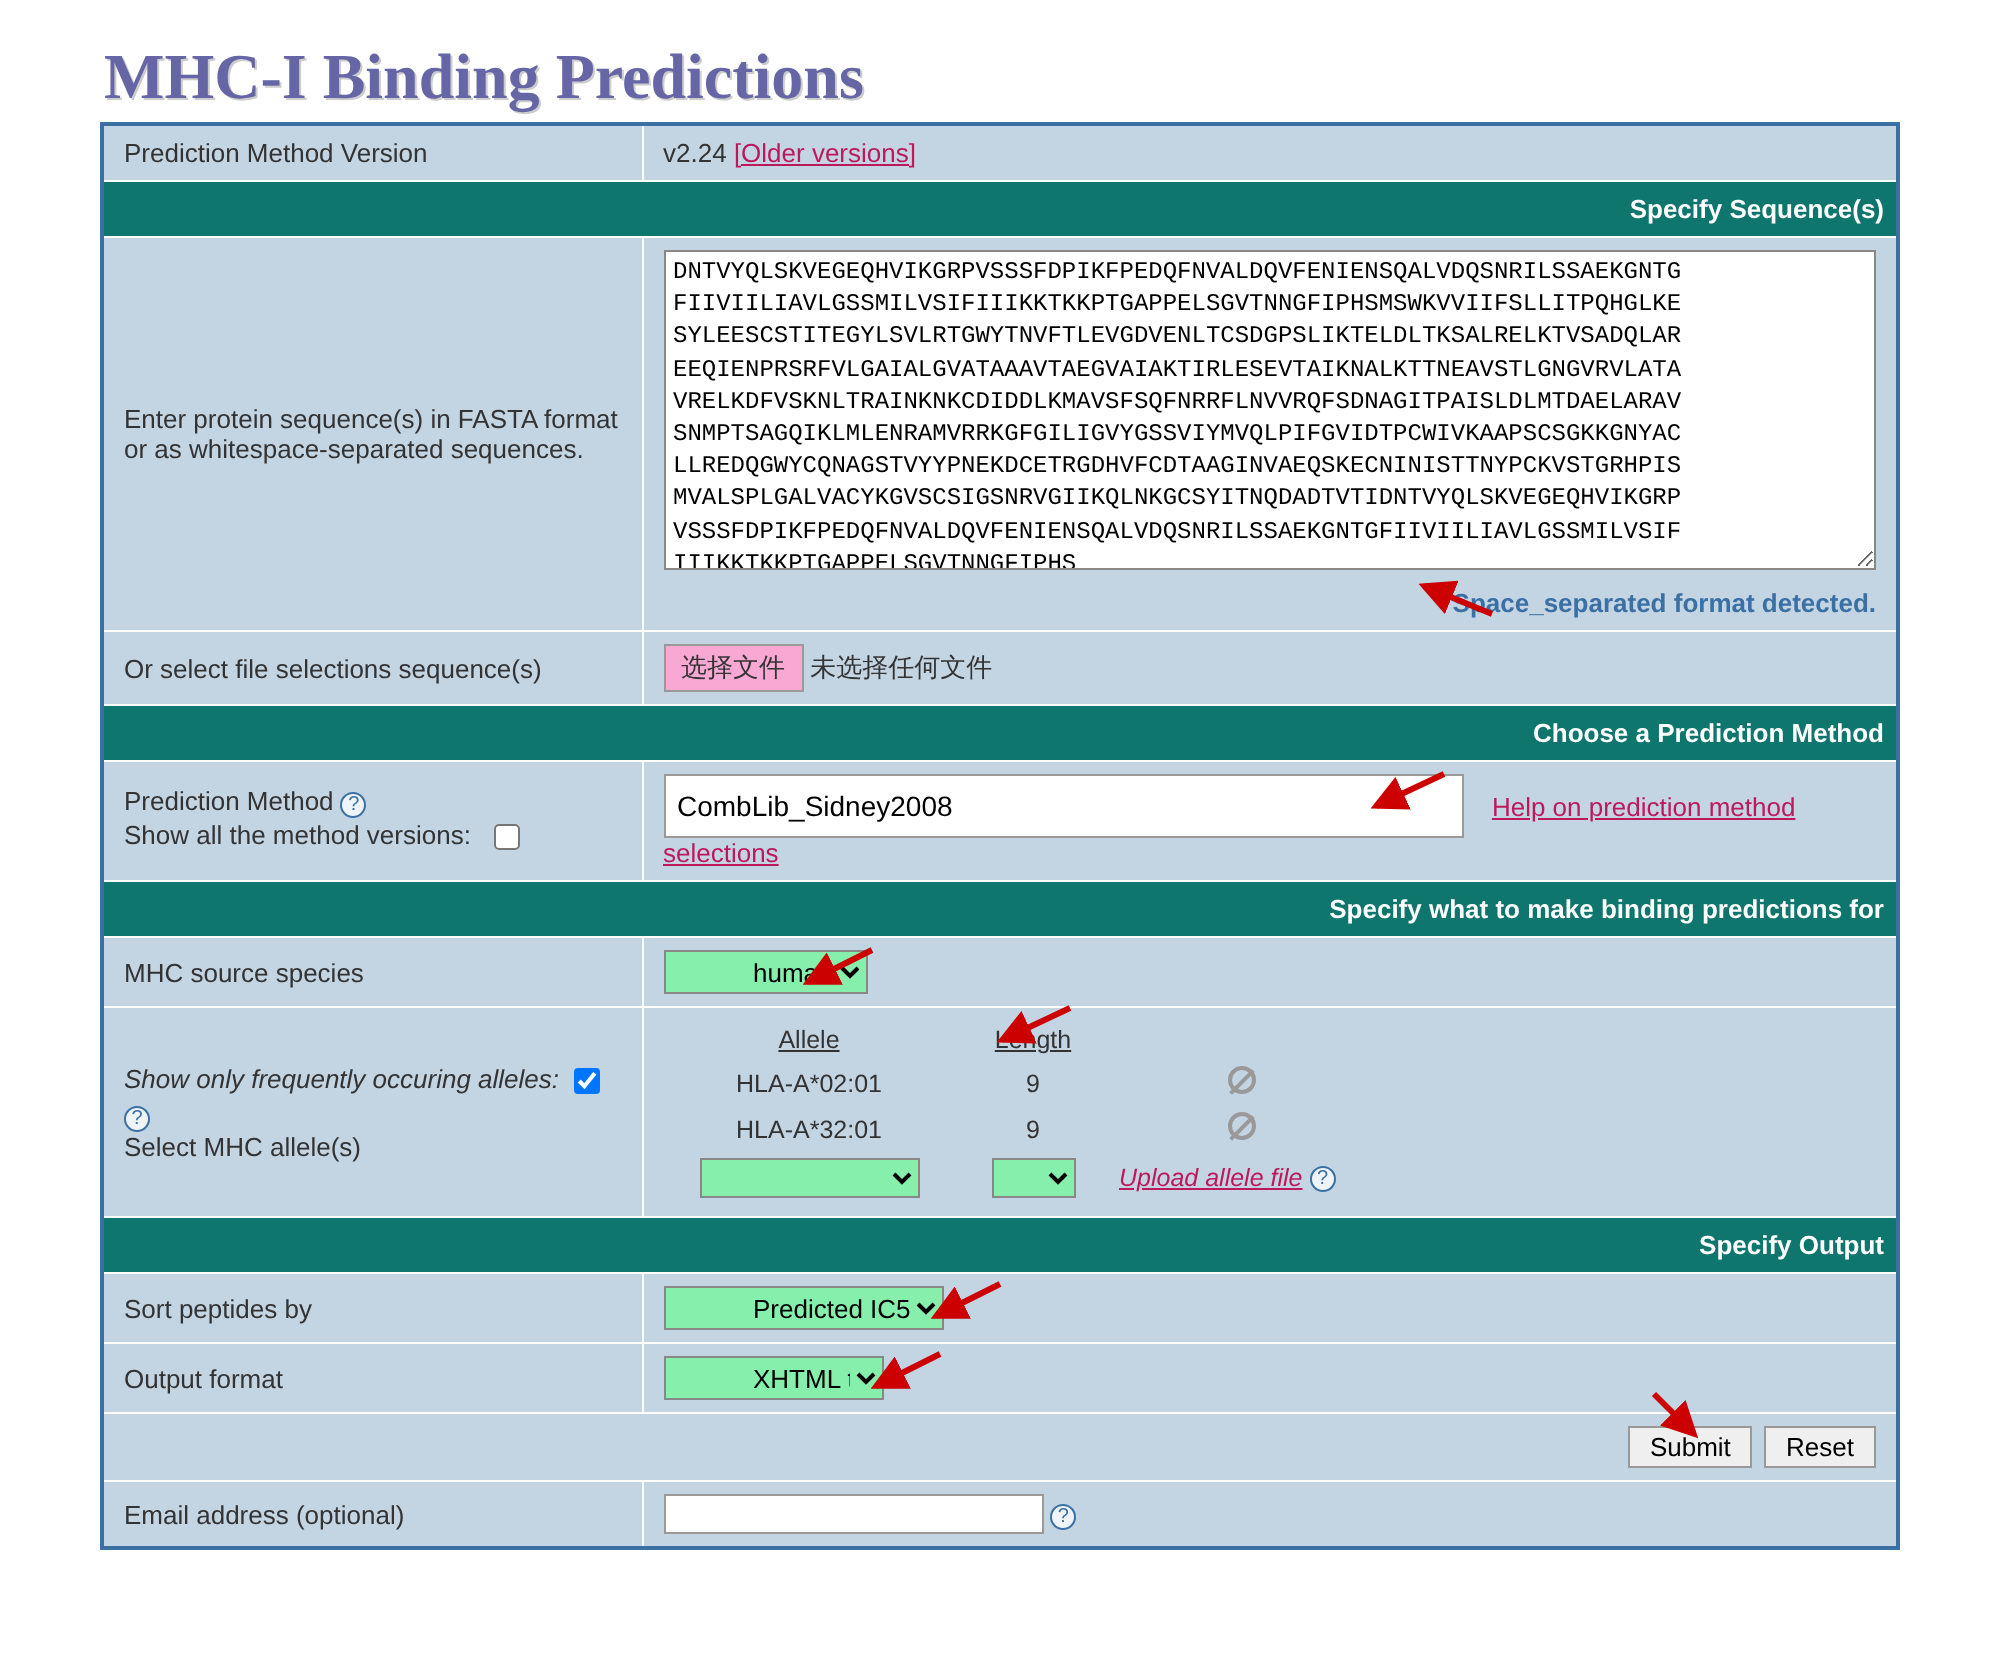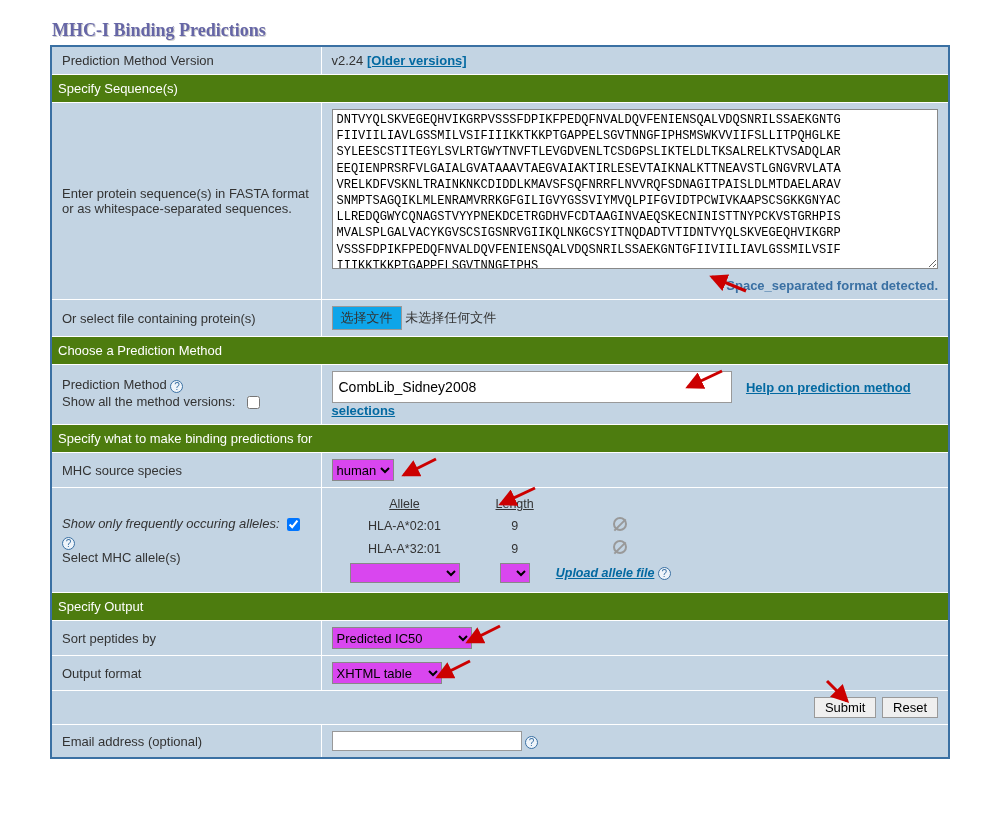--- a/index.html
+++ b/index.html
@@ -7,53 +7,53 @@
     margin: 0;
     padding: 20px 50px;
     font-family: Arial, Helvetica, sans-serif;
     font-size: 13px;
     background: #fff;
     color: #333;
   }
   .page-title {
     color: #6666a6;
     font-family: Georgia, 'Times New Roman', serif;
-    font-size: 18px;
+    font-size: 32px;
     font-weight: bold;
     margin: 0 0 4px 2px;
     text-shadow: 1px 1px 0 #ccc;
   }
   .main-table {
     width: 100%;
     border-collapse: collapse;
     border: 2px solid #3a70a3;
   }
   .main-table td, .main-table th {
     border: 1px solid #fff;
     padding: 6px 10px;
     vertical-align: middle;
     background: #c3d4e3;
   }
   .main-table td.version-row {
     background: #c3d4e3;
     color: #333;
   }
   .main-table .section-header td {
-    background: #4d7c0f;
+    background: #0f766e;
     color: #fff;
-    font-weight: normal;
-    text-align: left;
+    font-weight: bold;
+    text-align: right;
     padding: 6px;
   }
   .label-col {
     width: 270px;
     color: #333;
     margin-left: 24px;
   }
-  a.link { color: #0369a1; text-decoration: underline; font-weight: bold; }
+  a.link { color: #be185d; text-decoration: underline; }
   textarea.seq {
     width: 100%;
     height: 160px;
     font-family: "Courier New", monospace;
     font-size: 12px;
     resize: vertical;
     border: 1px solid #888;
     background: #fff;
     padding: 2px 4px;
     white-space: pre;
@@ -73,27 +73,28 @@
     font-size: 14px;
     height: 32px;
   }
   input[type="text"].email-input {
     width: 190px;
     border: 1px solid #999;
     height: 20px;
   }
   select {
     border: 1px solid #888;
-    background: #d946ef;
+    background: #86efac;
     font-size: 13px;
     height: 22px;
+    padding-left: 40px;
   }
   .file-btn {
     border: 1px solid #999;
-    background: #0ea5e9;
+    background: #f9a8d4;
     padding: 2px 8px;
     font-size: 13px;
     display: inline-block;
   }
   .allele-table {
     border-collapse: collapse;
   }
   .allele-table td, .allele-table th {
     border: none;
     background: #c3d4e3;
@@ -183,21 +184,21 @@
               <marker id="ah1" markerWidth="6" markerHeight="6" refX="5" refY="3" orient="auto">
                 <path d="M0,0 L6,3 L0,6 Z" fill="#c00"></path>
               </marker>
             </defs>
             <line x1="38" y1="18" x2="4" y2="4" stroke="#c00" stroke-width="3" marker-end="url(#ah1)"></line>
           </svg>
     </td>
   </tr>
 
   <tr>
-    <td class="label-col">Or select file containing protein(s)</td>
+    <td class="label-col">Or select file selections sequence(s)</td>
     <td>
       <span class="file-btn">选择文件</span>
       <span>未选择任何文件</span>
     </td>
   </tr>
 
   <tr class="section-header">
     <td colspan="2">Choose a Prediction Method</td>
   </tr>
 

